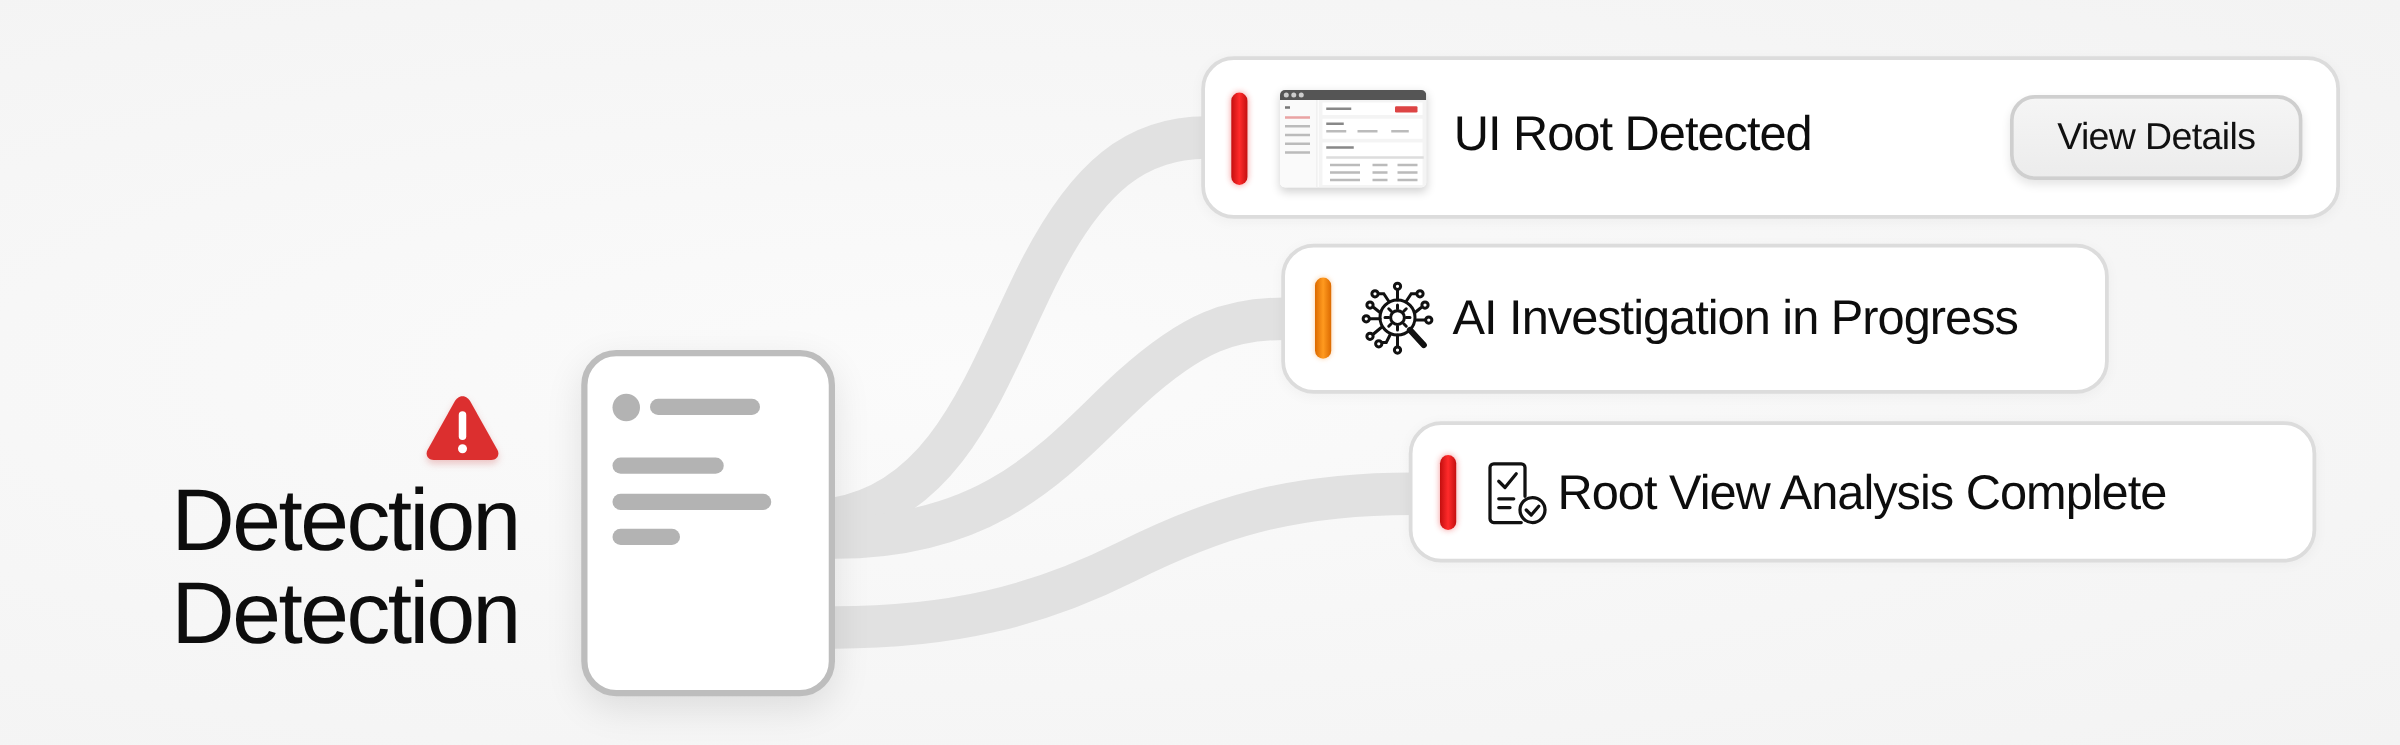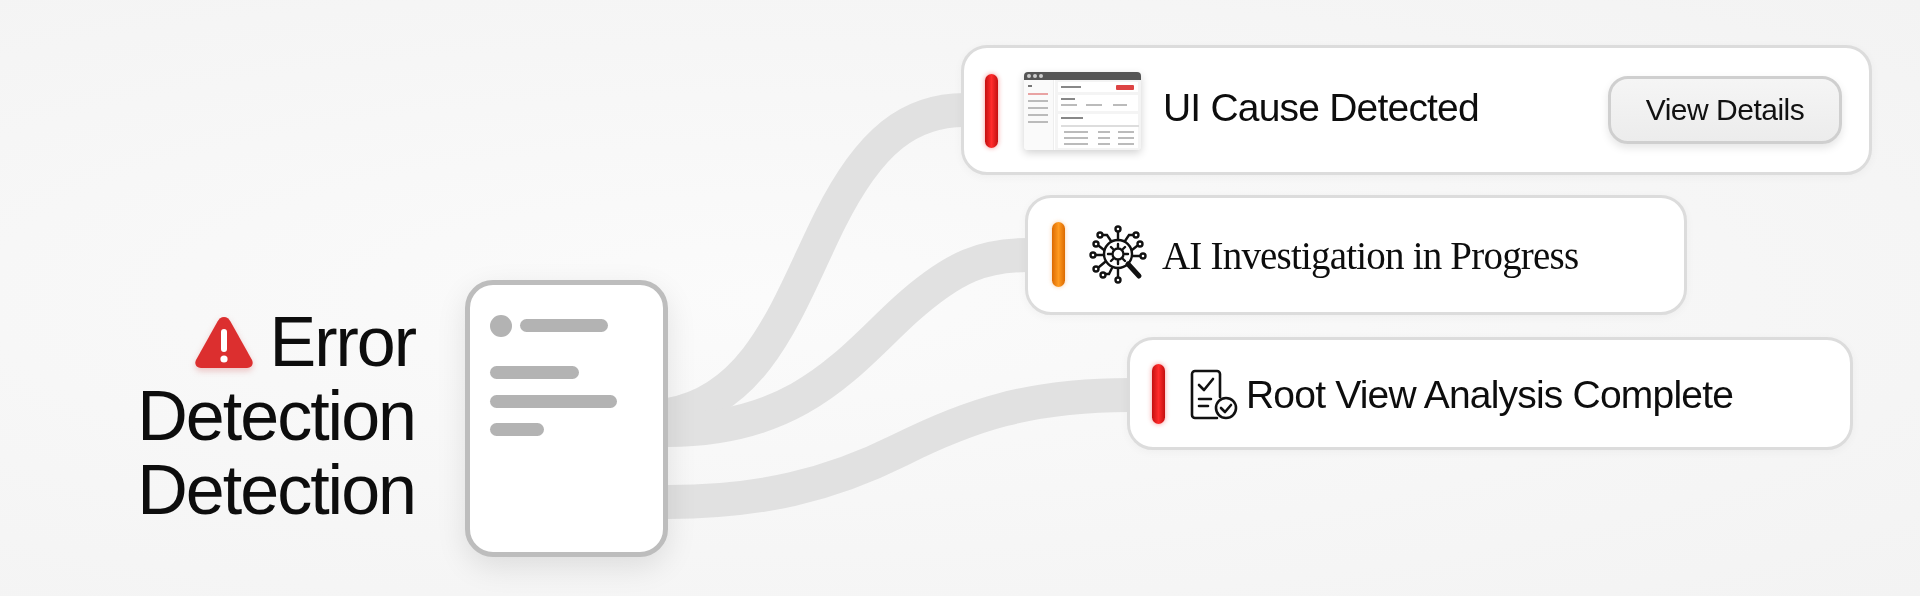--- a/index.html
+++ b/index.html
@@ -134,21 +134,21 @@
     <path d="M668 502 C 760 502, 830 485, 900 450 C 970 415, 1030 395, 1130 395"></path>
   </g>
 </svg>
 
 <div class="heading">
   <span class="line">
     <svg class="warn-icon" viewBox="0 0 62 56">
       <path d="M31 3 C 34 3, 36 5, 37.5 7.5 L 59 46 C 61 50, 58.5 54, 54 54 L 8 54 C 3.5 54, 1 50, 3 46 L 24.5 7.5 C 26 5, 28 3, 31 3 Z" fill="#dc2f2f"></path>
       <rect x="28" y="15" width="6" height="23" rx="3" fill="#fff"></rect>
       <circle cx="31" cy="45" r="3.6" fill="#fff"></circle>
-    </svg><span>Error</span>
+    </svg>
   </span>
   <span class="line">Detection</span>
   <span class="line">Detection</span>
 </div>
 
 <div class="doc-card">
   <div class="dot"></div>
   <div class="bar" style="left:50px; top:34px; width:88px;"></div>
   <div class="bar" style="left:20px; top:81px; width:89px;"></div>
   <div class="bar" style="left:20px; top:110px; width:127px;"></div>
@@ -190,21 +190,21 @@
         <div class="ln" style="left:60px; top:17px; width:16px;"></div>
       <div class="ln" style="left:6px; top:23px; width:24px;"></div>
         <div class="ln" style="left:40px; top:23px; width:12px;"></div>
         <div class="ln" style="left:60px; top:23px; width:16px;"></div>
       <div class="ln" style="left:6px; top:29px; width:24px;"></div>
         <div class="ln" style="left:40px; top:29px; width:12px;"></div>
         <div class="ln" style="left:60px; top:29px; width:16px;"></div>
     </div>
   </div>
 </div>
-<div class="card-label" style="left:1163px; top:86px;">UI Cause Detected</div>
+<div class="card-label" style="left:1163px; top:86px;">UI Root Detected</div>
 <button class="view-details-btn">View Details</button>
 
 <div class="status-card" style="left:1025px; top:195px; width:662px; height:120px;"></div>
 <div class="indicator orange" style="left:1052px; top:222px; height:65px;"></div>
 <svg class="icon-svg" style="left:1087px; top:220px;" width="68" height="72" viewBox="0 0 68 72">
   <g fill="none" stroke="#111" stroke-width="2.4" stroke-linecap="round">
     <circle cx="31" cy="34" r="14"></circle>
     <line x1="41" y1="44" x2="52" y2="56" stroke-width="5"></line>
     <circle cx="31" cy="34" r="5.5"></circle>
     <path d="M31 24 v3 M31 41 v3 M21 34 h3 M38 34 h3 M24 27 l2 2 M36 39 l2 2 M24 41 l2 -2 M36 29 l2 -2"></path>
@@ -223,21 +223,21 @@
     <path d="M45 30 l5 -4"></path>
       <circle cx="53" cy="24" r="2.5"></circle>
     <path d="M46 36 h7"></path>
       <circle cx="56" cy="36" r="2.5"></circle>
     <path d="M25 48 l-3 6 h-3"></path>
       <circle cx="16" cy="55" r="2.5"></circle>
     <path d="M31 48 v9"></path>
       <circle cx="31" cy="60" r="2.5"></circle>
   </g>
 </svg>
-<div class="card-label" style="left:1162px; top:233px;font-family:Liberation Serif, serif;">AI Investigation in Progress</div>
+<div class="card-label" style="left:1162px; top:233px;">AI Investigation in Progress</div>
 
 <div class="status-card" style="left:1127px; top:337px; width:726px; height:113px;"></div>
 <div class="indicator red" style="left:1152px; top:364px; height:60px;"></div>
 <svg class="icon-svg" style="left:1189px; top:369px;" width="50" height="52" viewBox="0 0 50 52">
   <g fill="none" stroke="#111" stroke-width="2.6" stroke-linecap="round" stroke-linejoin="round">
     <path d="M28 49 H6 a3 3 0 0 1 -3 -3 V5 a3 3 0 0 1 3 -3 H28 a3 3 0 0 1 3 3 V28"></path>
     <path d="M10 16 l5 5 l9 -11"></path>
     <path d="M10 30 h12 M10 37 h9"></path>
     <circle cx="37" cy="39" r="10"></circle>
     <path d="M32 39 l4 4 l6 -7"></path>

